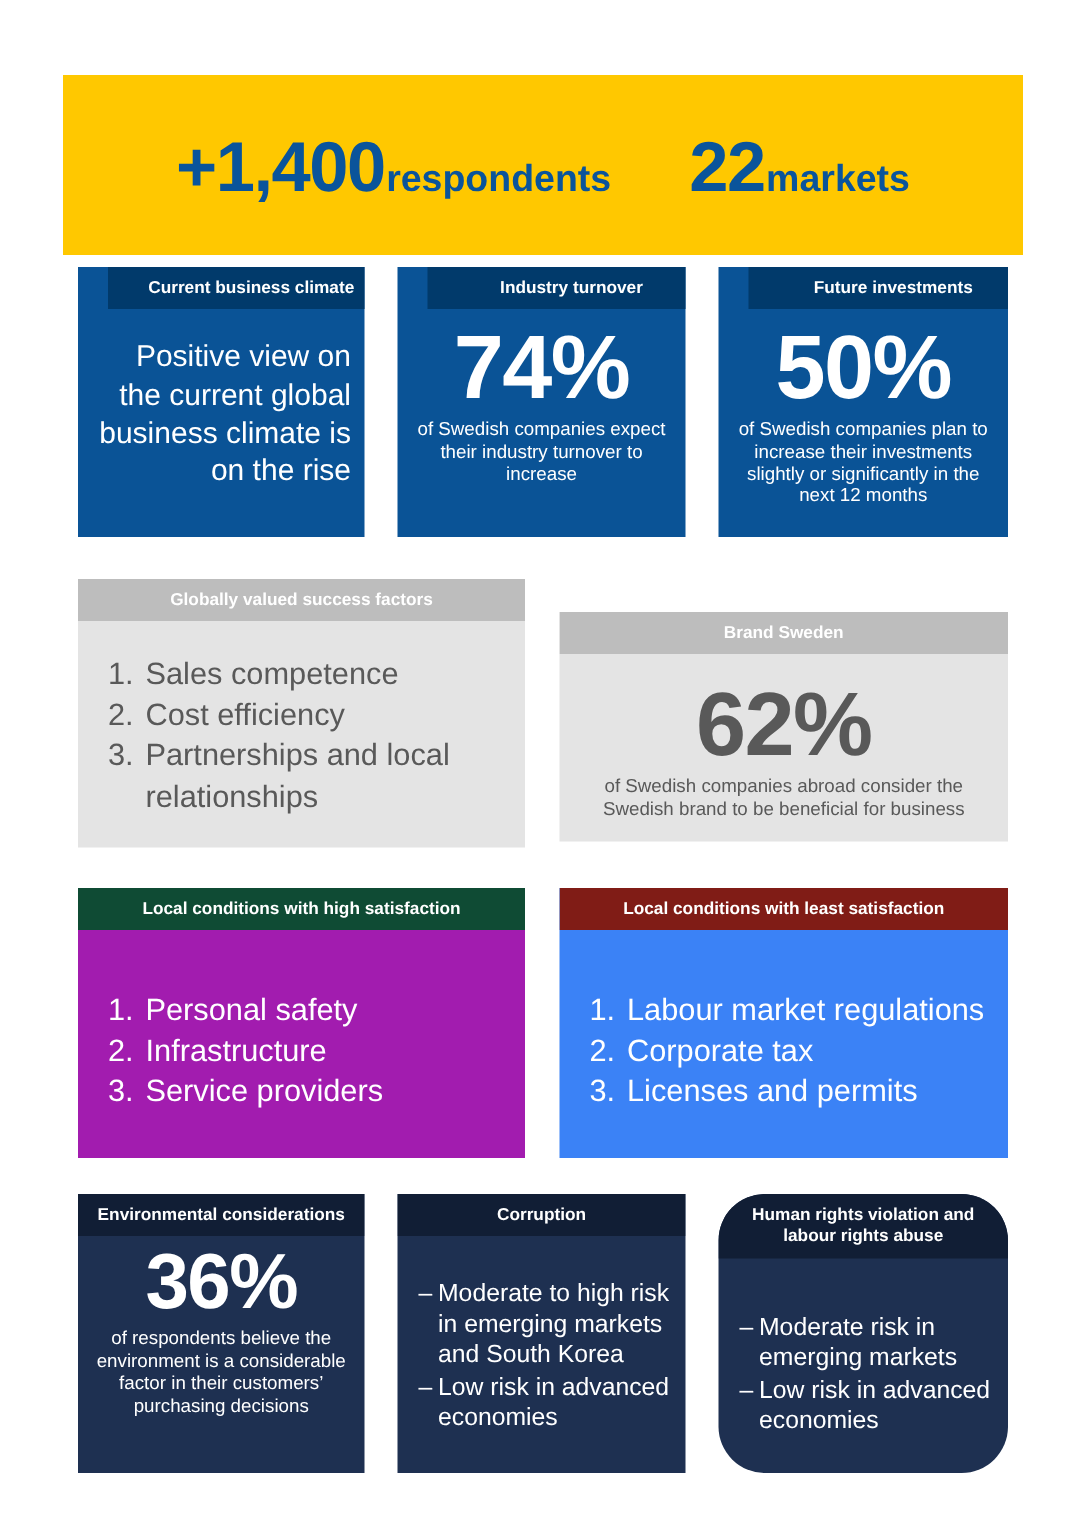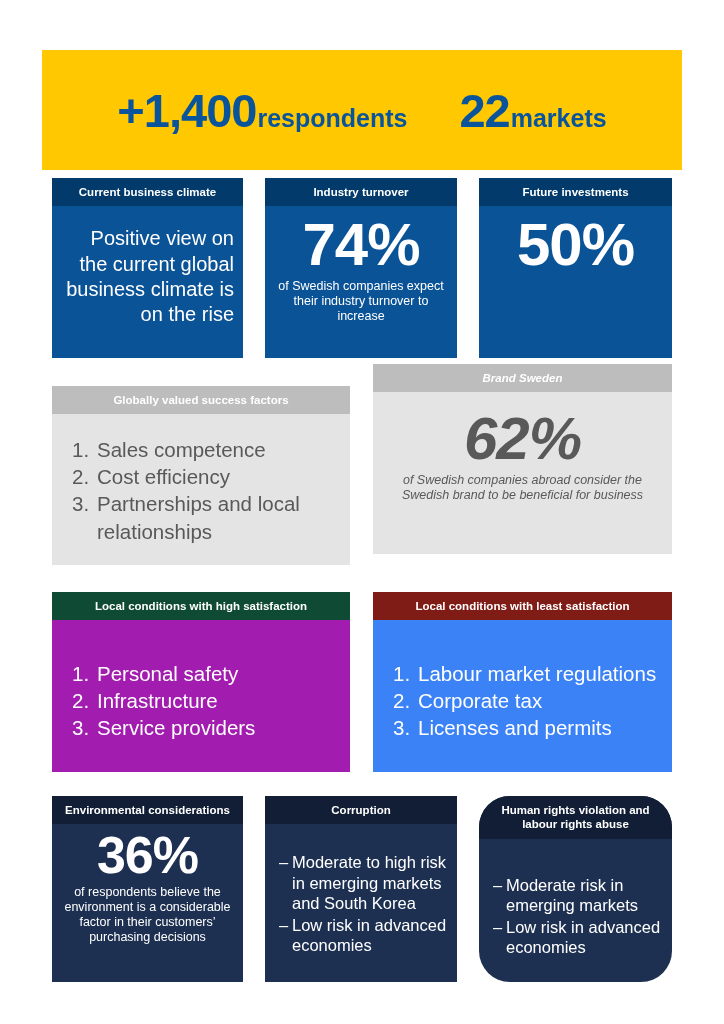--- a/index.html
+++ b/index.html
@@ -64,21 +64,21 @@
     padding: 7px 6px 7px 6px;
   }
   .card-body {
     box-sizing: border-box;
     width: 100%;
     padding: 10px 9px 10px 9px;
     text-align: center;
   }
 
   
-  .blue .card-head { background: #013a6b; color: #ffffff; }
+  .blue .card-head { background: #013a6b; color: #ffffff; margin-left: 20px; }
   .blue { background: #0a5396; }
   .blue .card-body { color: #ffffff; }
 
   
   .gray .card-head { background: #bdbdbd; color: #ffffff; }
   .gray { background: #e4e4e4; }
   .gray .card-body { color: #595959; }
 
   
   .green .card-head { background: #0f4b34; color: #ffffff; }
@@ -158,21 +158,21 @@
     flex: 1 1 auto;
   }
 
   
   #card-climate   { left: 52px;  top: 178px; width: 191px; height: 180px; }
   #card-turnover  { left: 265px; top: 178px; width: 192px; height: 180px; }
   #card-invest    { left: 479px; top: 178px; width: 193px; height: 180px; }
 
   
   #card-success   { left: 52px;  top: 386px; width: 298px; height: 179px; }
-  #card-brand     { left: 373px; top: 364px; width: 299px; height: 190px; font-style: italic; }
+  #card-brand     { left: 373px; top: 408px; width: 299px; height: 153px; }
 
   
   #card-high      { left: 52px;  top: 592px; width: 298px; height: 180px; }
   #card-least     { left: 373px; top: 592px; width: 299px; height: 180px; }
 
   
   #card-env       { left: 52px;  top: 796px; width: 191px; height: 186px; }
   #card-corrupt   { left: 265px; top: 796px; width: 192px; height: 186px; }
   #card-human     { left: 479px; top: 796px; width: 193px; height: 186px; border-radius: 31px; }
 
@@ -212,20 +212,21 @@
   <div class="card-body">
     <div class="stat-number">74%</div>
     <div class="stat-caption">of Swedish companies expect their industry turnover to increase</div>
   </div>
 </div>
 
 <div class="card blue" id="card-invest">
   <div class="card-head">Future investments</div>
   <div class="card-body">
     <div class="stat-number">50%</div>
+    <div class="stat-caption">of Swedish companies plan to increase their investments slightly or significantly in the next 12 months</div>
   </div>
 </div>
 
 <div class="card gray" id="card-success">
   <div class="card-head">Globally valued success factors</div>
   <div class="card-body">
     <ol class="numlist">
       <li>
         <span class="num">1.</span>
         <span class="txt">Sales competence</span>

